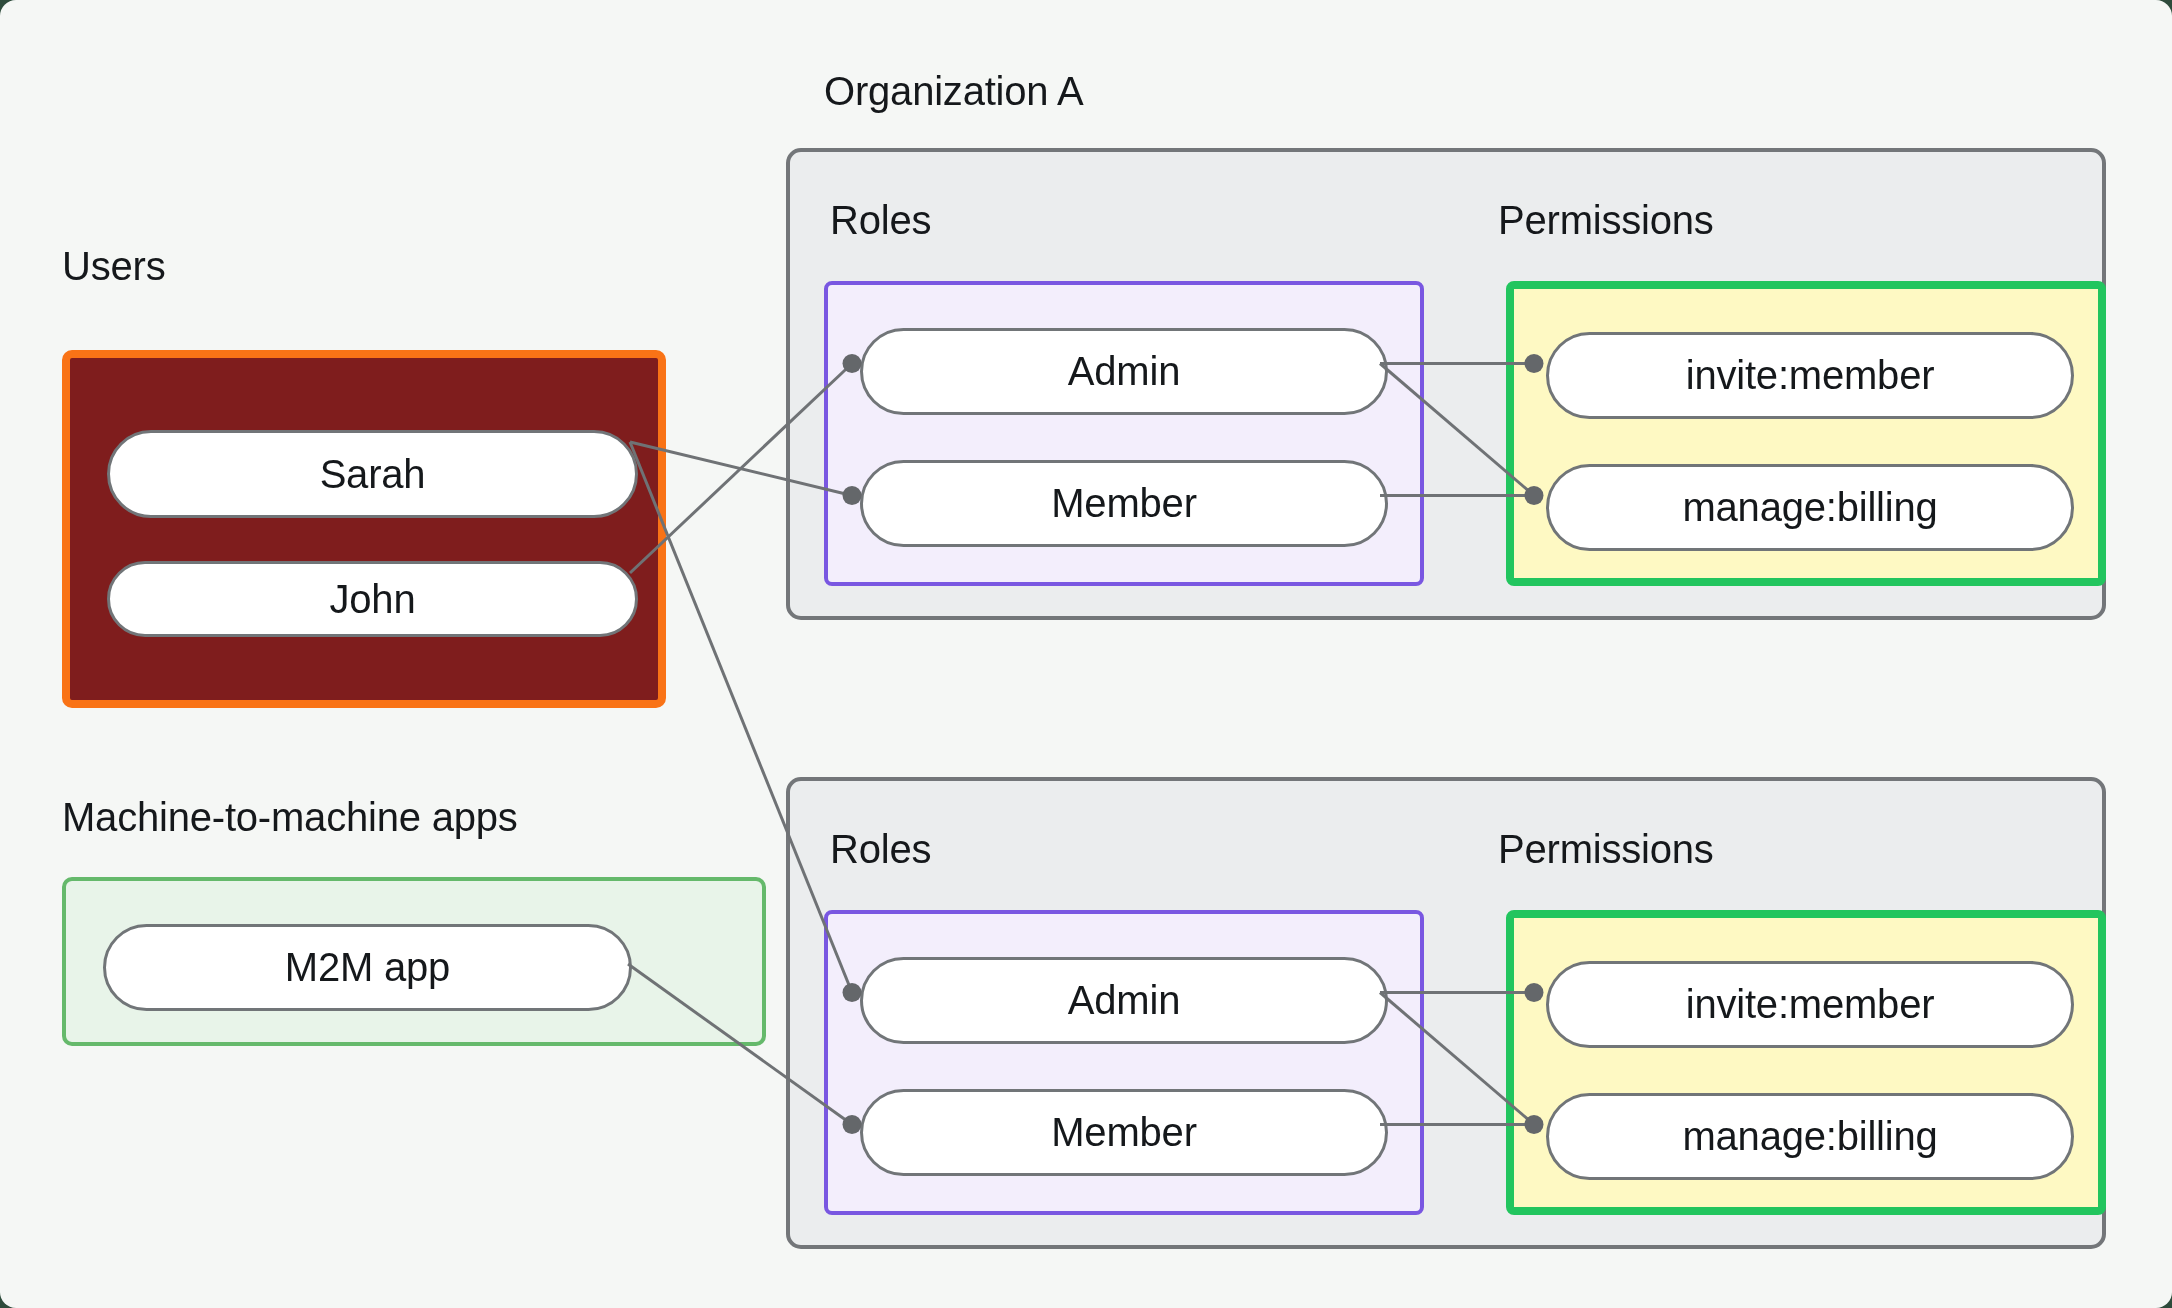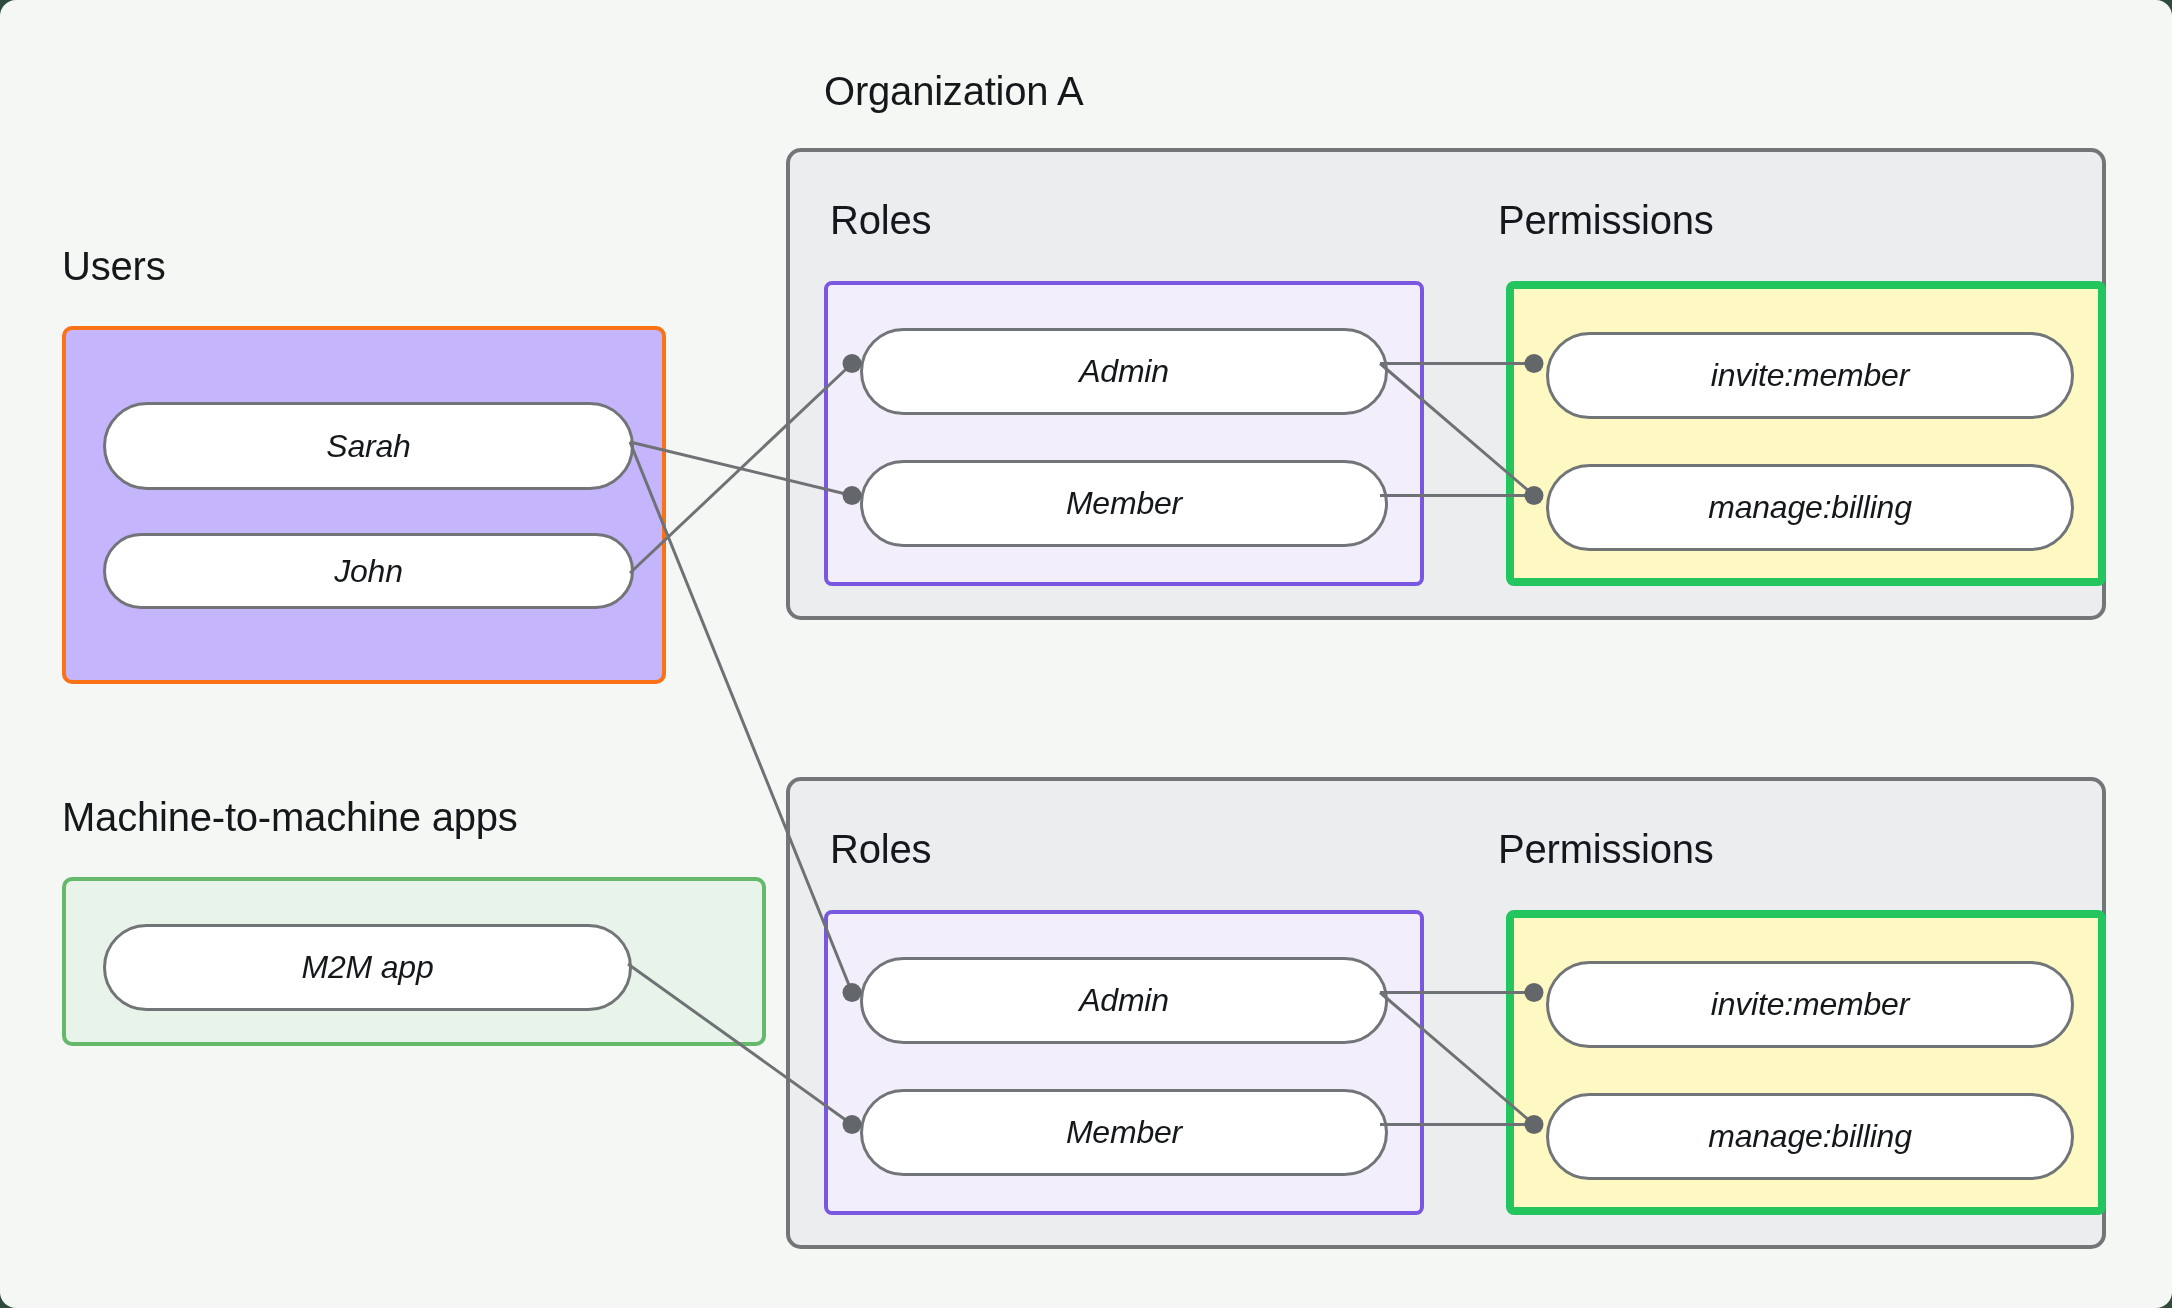--- a/index.html
+++ b/index.html
@@ -15,45 +15,44 @@
     letter-spacing: -0.2px;
   }
   .abs { position: absolute; }
   .group-label, .org-title, .sub-label {
     font-size: 40px;
     font-weight: 500;
     line-height: 48px;
     white-space: nowrap;
   }
   .frame { position: absolute; border-radius: 10px; box-sizing: border-box; }
-  .frame.users { border: 4px solid #f97316; background: #c4b5fd; }
+  .frame.users { border: 8px solid #f97316; background: #7f1d1d; margin-top: 24px; }
   .frame.m2m   { border: 4px solid #65b96b; background: #e8f4e9; }
   .org {
     position: absolute;
     border: 4px solid #737679;
     background: #ebedee;
     border-radius: 15px;
     box-sizing: border-box;
   }
   .subbox { position: absolute; border-radius: 8px; box-sizing: border-box; }
   .subbox.roles { border: 4px solid #7957e1; background: #f3eefc; }
   .subbox.perms { border: 8px solid #22c55e; background: #fef9c3; }
   .pill {
     position: absolute;
     background: #ffffff;
     border: 3px solid #717578;
     border-radius: 999px;
     box-sizing: border-box;
     display: flex;
     align-items: center;
     justify-content: center;
-    font-size: 32px;
+    font-size: 40px;
     font-weight: 500;
     white-space: nowrap;
-    font-style: italic;
   }
   svg.edges {
     position: absolute;
     left: 0; top: 0;
     width: 2172px; height: 1308px;
     pointer-events: none;
   }
   svg.edges line { stroke: #6f7275; stroke-width: 3; }
   svg.edges circle { fill: #64676a; }
 </style>

